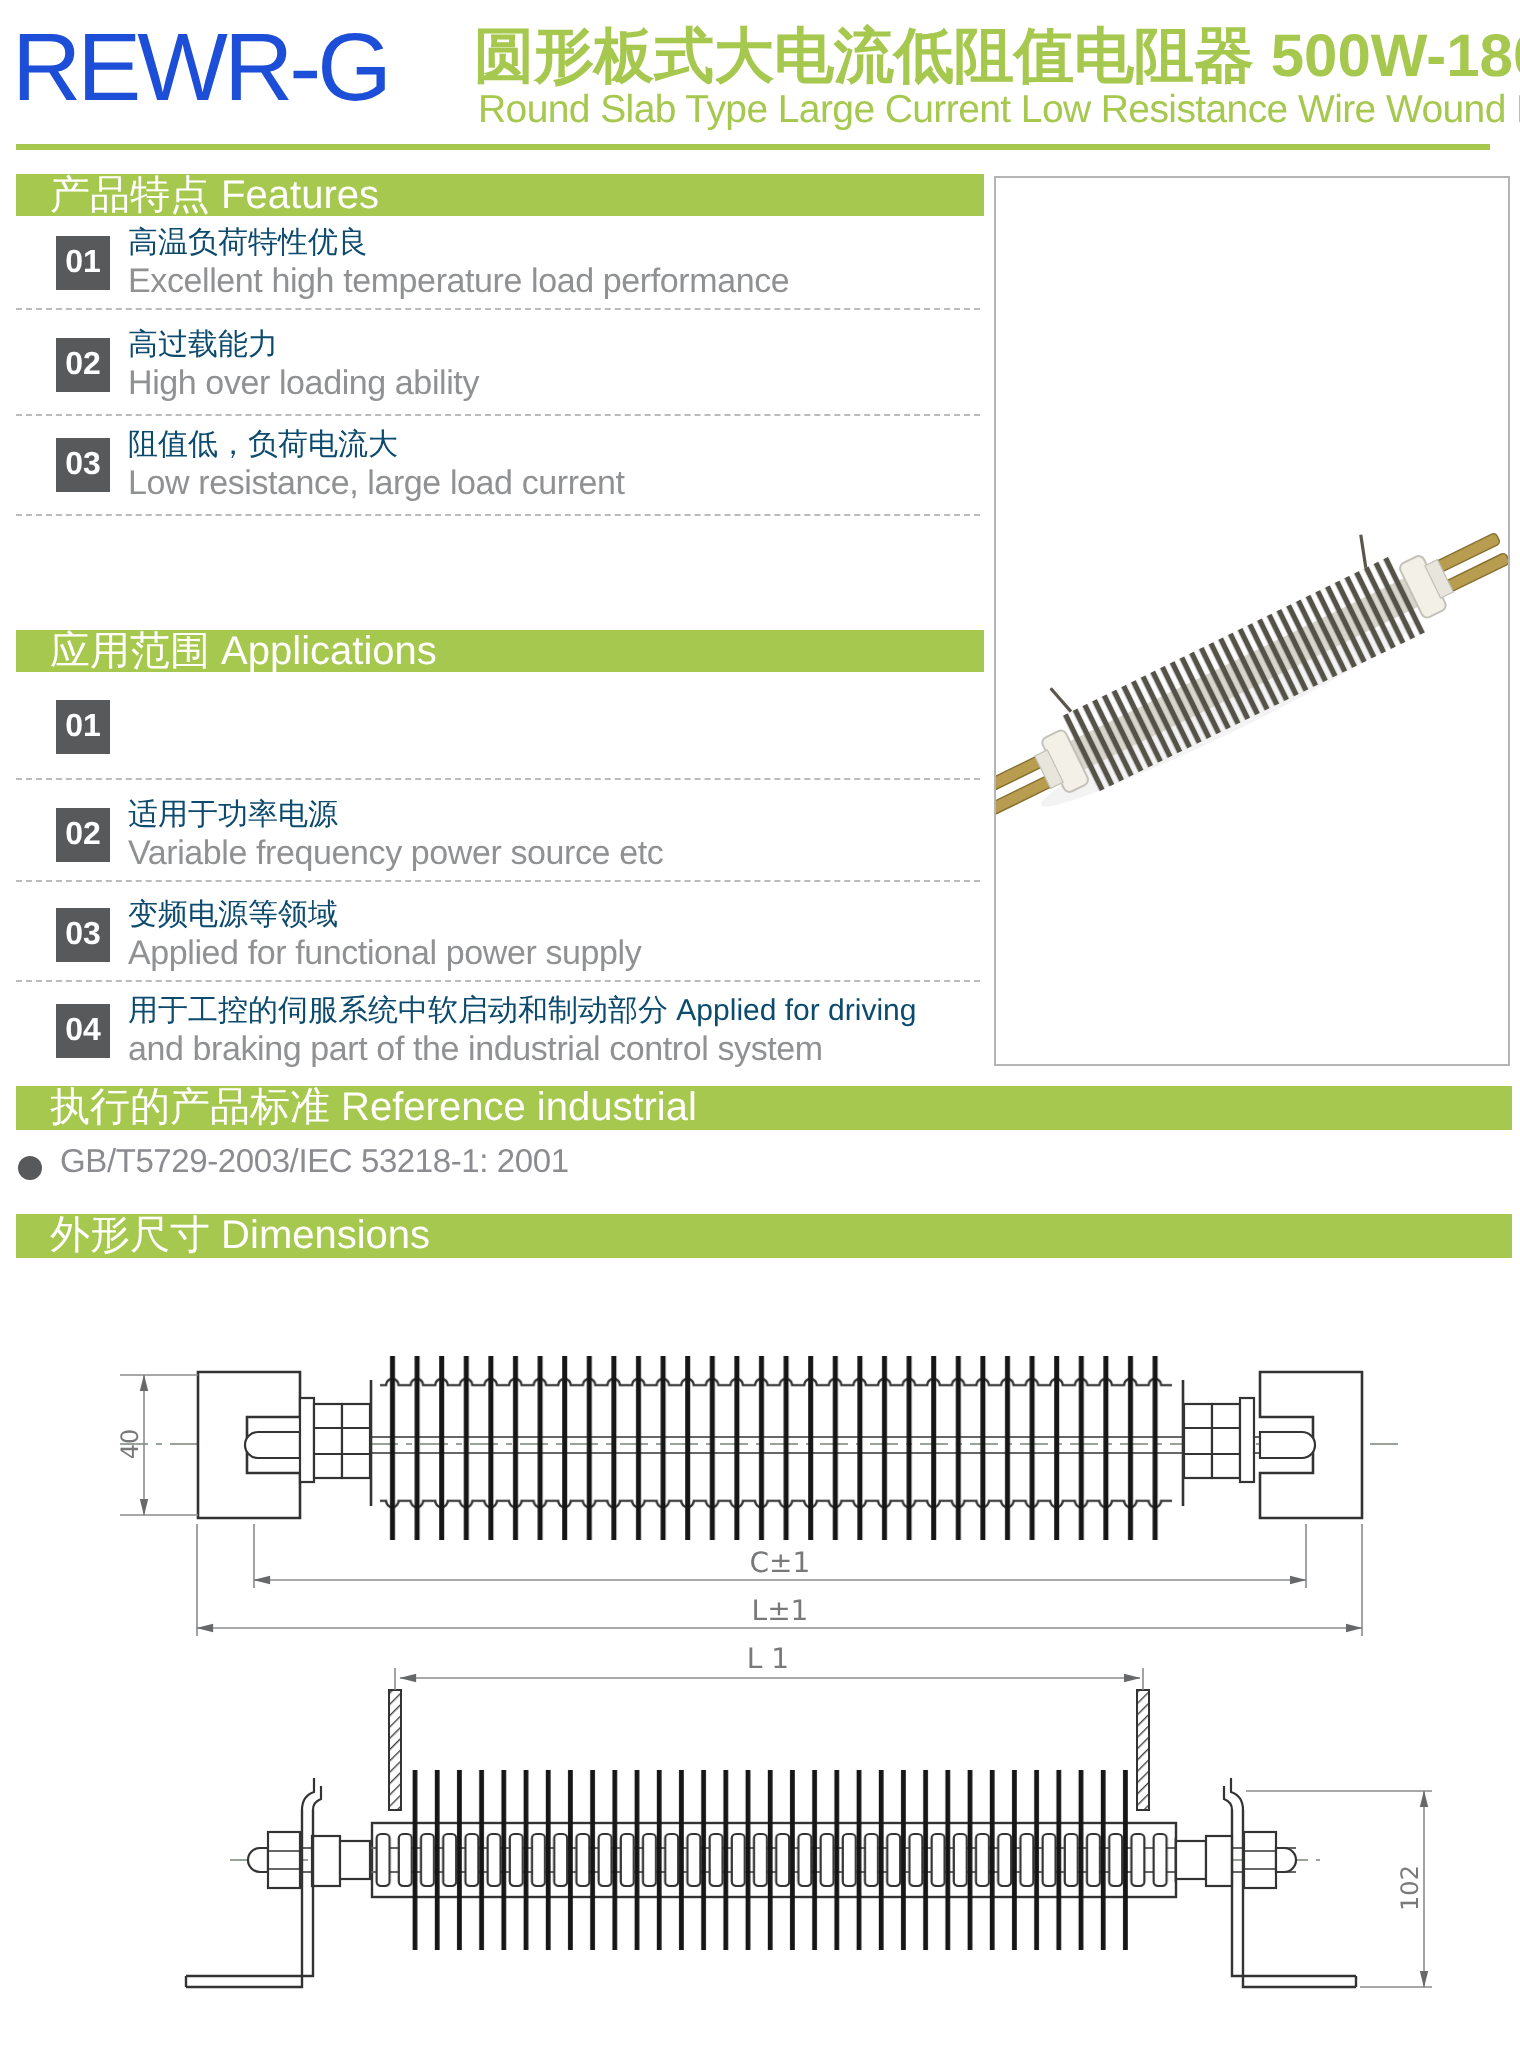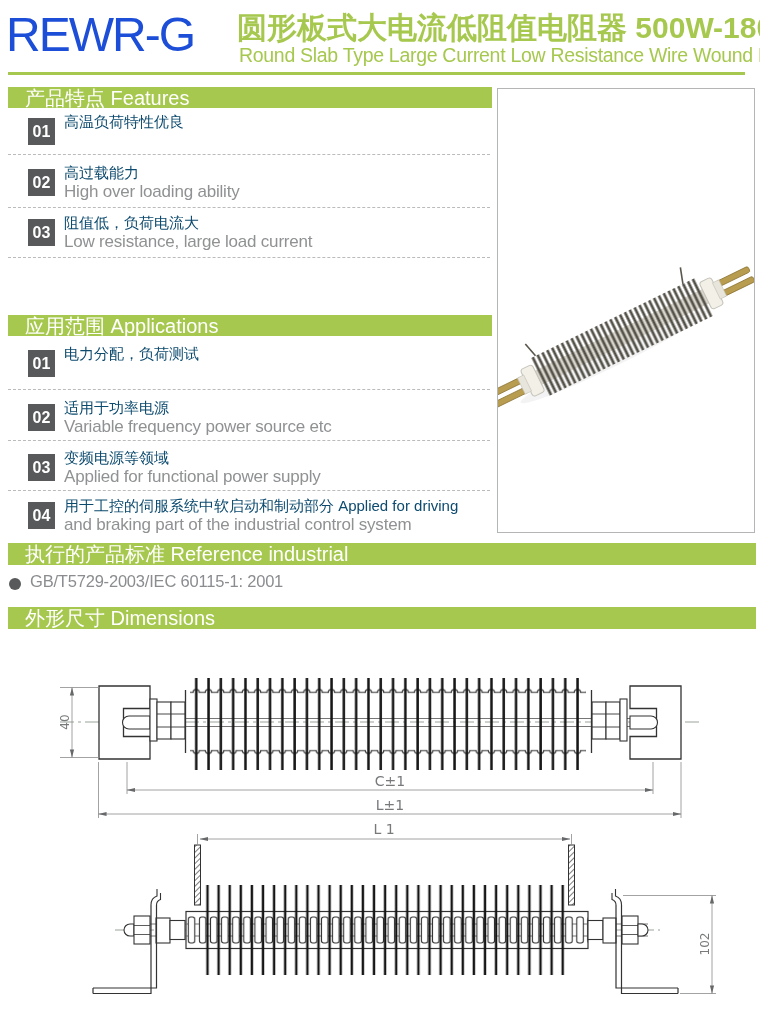--- a/index.html
+++ b/index.html
@@ -48,20 +48,21 @@
   <div class="title-cn">圆形板式大电流低阻值电阻器 500W-1800</div>
   <div class="subtitle-en">Round Slab Type Large Current Low Resistance Wire Wound Resis</div>
   <div class="head-rule"></div>
 
   <div class="banner narrow" style="top:87px">产品特点 Features</div>
 
   <div class="item" style="top:113px">
     <div class="badge">01</div>
     <div class="itext">
         <div class="cn">高温负荷特性优良</div>
+      <div class="en">Excellent high temperature load performance</div>
       </div>
   </div>
   <div class="dash" style="top:154px"></div>
 
   <div class="item" style="top:164px">
     <div class="badge">02</div>
     <div class="itext">
         <div class="cn">高过载能力</div>
       <div class="en">High over loading ability</div>
       </div>
@@ -75,21 +76,20 @@
       <div class="en">Low resistance, large load current</div>
       </div>
   </div>
   <div class="dash" style="top:257px"></div>
 
   <div class="banner narrow" style="top:315px">应用范围 Applications</div>
 
   <div class="item" style="top:345px">
     <div class="badge">01</div>
     <div class="itext">
-        <div class="cn">电力分配，负荷测试</div>
       </div>
   </div>
   <div class="dash" style="top:389px"></div>
 
   <div class="item" style="top:399px">
     <div class="badge">02</div>
     <div class="itext">
         <div class="cn">适用于功率电源</div>
       <div class="en">Variable frequency power source etc</div>
       </div>
@@ -133,21 +133,21 @@
         <rect x="-106" y="-15" width="13" height="30" rx="3" fill="#f2f0e7" stroke="#c4c2b8"></rect>
         <rect x="93" y="-15" width="13" height="30" rx="3" fill="#f2f0e7" stroke="#c4c2b8"></rect>
         <rect x="-112" y="-9" width="7" height="18" fill="#e8e6dc" stroke="#c4c2b8" stroke-width="0.6"></rect>
         <rect x="105" y="-9" width="7" height="18" fill="#e8e6dc" stroke="#c4c2b8" stroke-width="0.6"></rect>
       </g>
     </svg>
   </div>
 
   <div class="banner wide" style="top:543px;height:22px">执行的产品标准 Reference industrial</div>
   <div class="bullet"></div>
-  <div class="std-text">GB/T5729-2003/IEC 60115-1: 2001</div>
+  <div class="std-text">GB/T5729-2003/IEC 53218-1: 2001</div>
 
   <div class="banner wide" style="top:607px;height:22px">外形尺寸 Dimensions</div>
 
   <svg class="drawings" width="760" height="380" viewBox="0 645 760 380">
     <defs>
       <marker id="arr" viewBox="0 0 12 8" refX="11.5" refY="4" markerWidth="11" markerHeight="7" orient="auto-start-reverse">
           <path d="M0,1 L12,4 L0,7 Z" fill="#66686a"></path>
         </marker>
       <pattern id="fin1" x="190" y="0" width="12.3" height="100" patternUnits="userSpaceOnUse">
         <rect x="5" y="0" width="2.5" height="100" fill="#161616"></rect>

